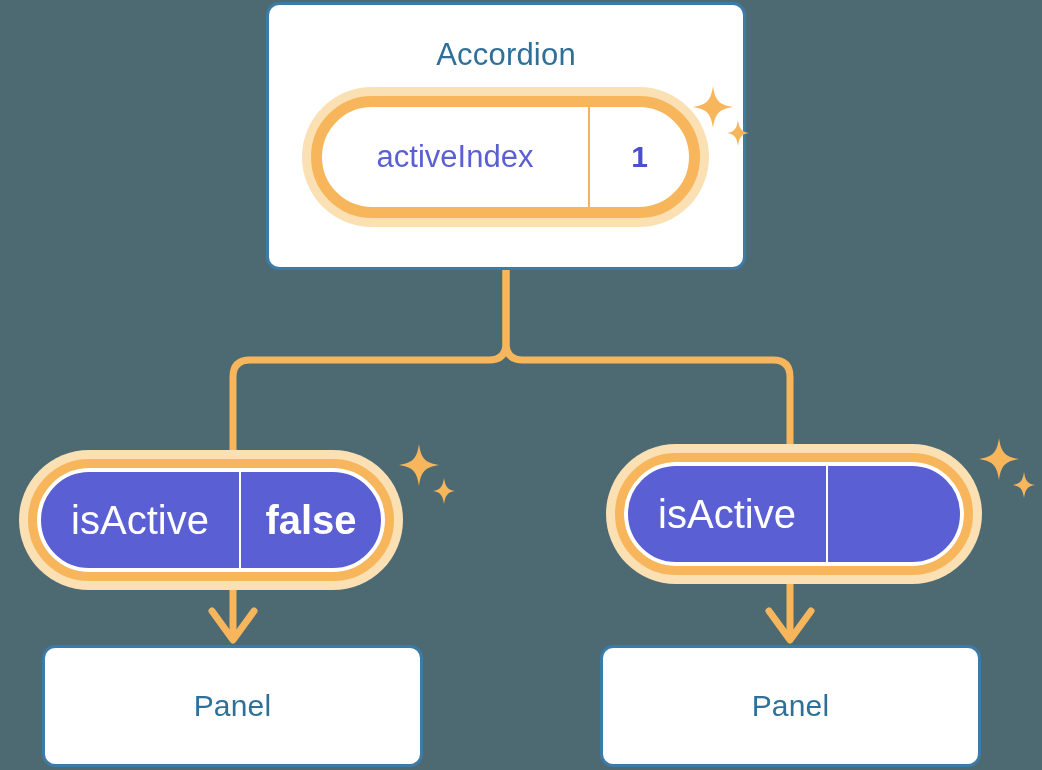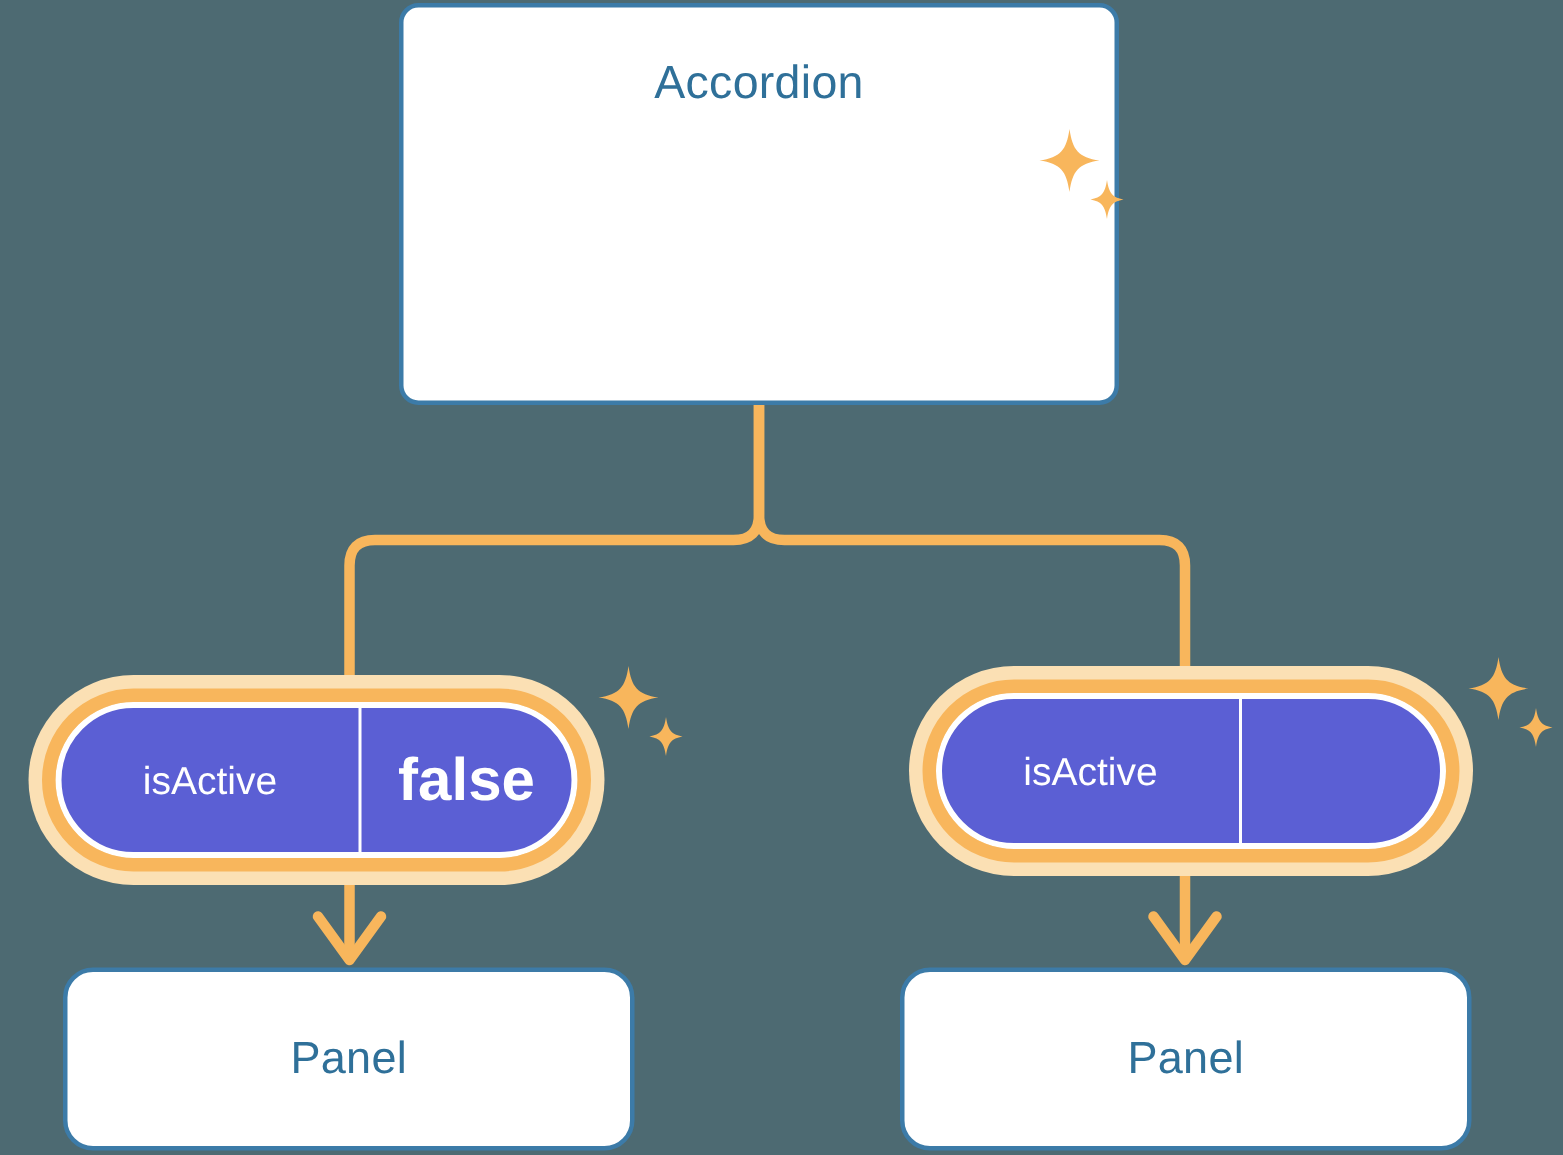--- a/index.html
+++ b/index.html
@@ -59,21 +59,20 @@
   }
 
   
   .panel-card {
     top: 645px;
     width: 381px;
     height: 122px;
     display: flex;
     align-items: center;
     justify-content: center;
-    border-radius: 20px;
   }
   #panel-card-left  { left: 42px;  }
   #panel-card-right { left: 600px; }
   .panel-card .card-title {
     font-size: 30px;
   }
 
   
   .pill {
     position: absolute;
@@ -117,21 +116,21 @@
 
   
   .pill-solid {
     background: #5b5fd4;
     border: 4px solid #ffffff;
     outline: 9px solid #f8b65c;
     box-shadow: 0 0 0 18px #fbe0b4;
   }
   .pill-solid .pill-key {
     color: #ffffff;
-    font-size: 26px;
+    font-size: 40px;
     font-weight: 400;
     border-right: 2px solid #ffffff;
   }
   .pill-solid .pill-val {
     color: #ffffff;
     font-size: 40px;
     font-weight: 700;
   }
   #pill-is-active-left {
     left: 37px;
@@ -176,20 +175,24 @@
     <path d="M 212 611 L 233 640 L 254 611" fill="none" stroke="#f8b65c" stroke-width="7" stroke-linecap="round" stroke-linejoin="round"></path>
 
     <path d="M 790 566 L 790 637" fill="none" stroke="#f8b65c" stroke-width="7" stroke-linecap="round"></path>
     <path d="M 769 611 L 790 640 L 811 611" fill="none" stroke="#f8b65c" stroke-width="7" stroke-linecap="round" stroke-linejoin="round"></path>
   </svg>
 
   <div class="card" id="accordion-card">
     <div class="card-title">Accordion</div>
   </div>
 
+  <div class="pill" id="pill-active-index">
+    <div class="pill-key">activeIndex</div>
+    <div class="pill-val">1</div>
+  </div>
 
   <span class="sparkle" id="sparkles-accordion">
     <svg width="62" height="72" viewBox="0 0 62 72">
       <path d="M23 2 C25 16 29 21 43 23 C29 25 25 30 23 44 C21 30 17 25 3 23 C17 21 21 16 23 2 Z" fill="#f8b65c"></path>
       <path d="M48 36 C49.4 45 51.6 47.6 59 49 C51.6 50.4 49.4 53 48 62 C46.6 53 44.4 50.4 37 49 C44.4 47.6 46.6 45 48 36 Z" fill="#f8b65c"></path>
     </svg>
   </span>
 
   <div class="pill pill-solid" id="pill-is-active-left">
     <div class="pill-key">isActive</div>

